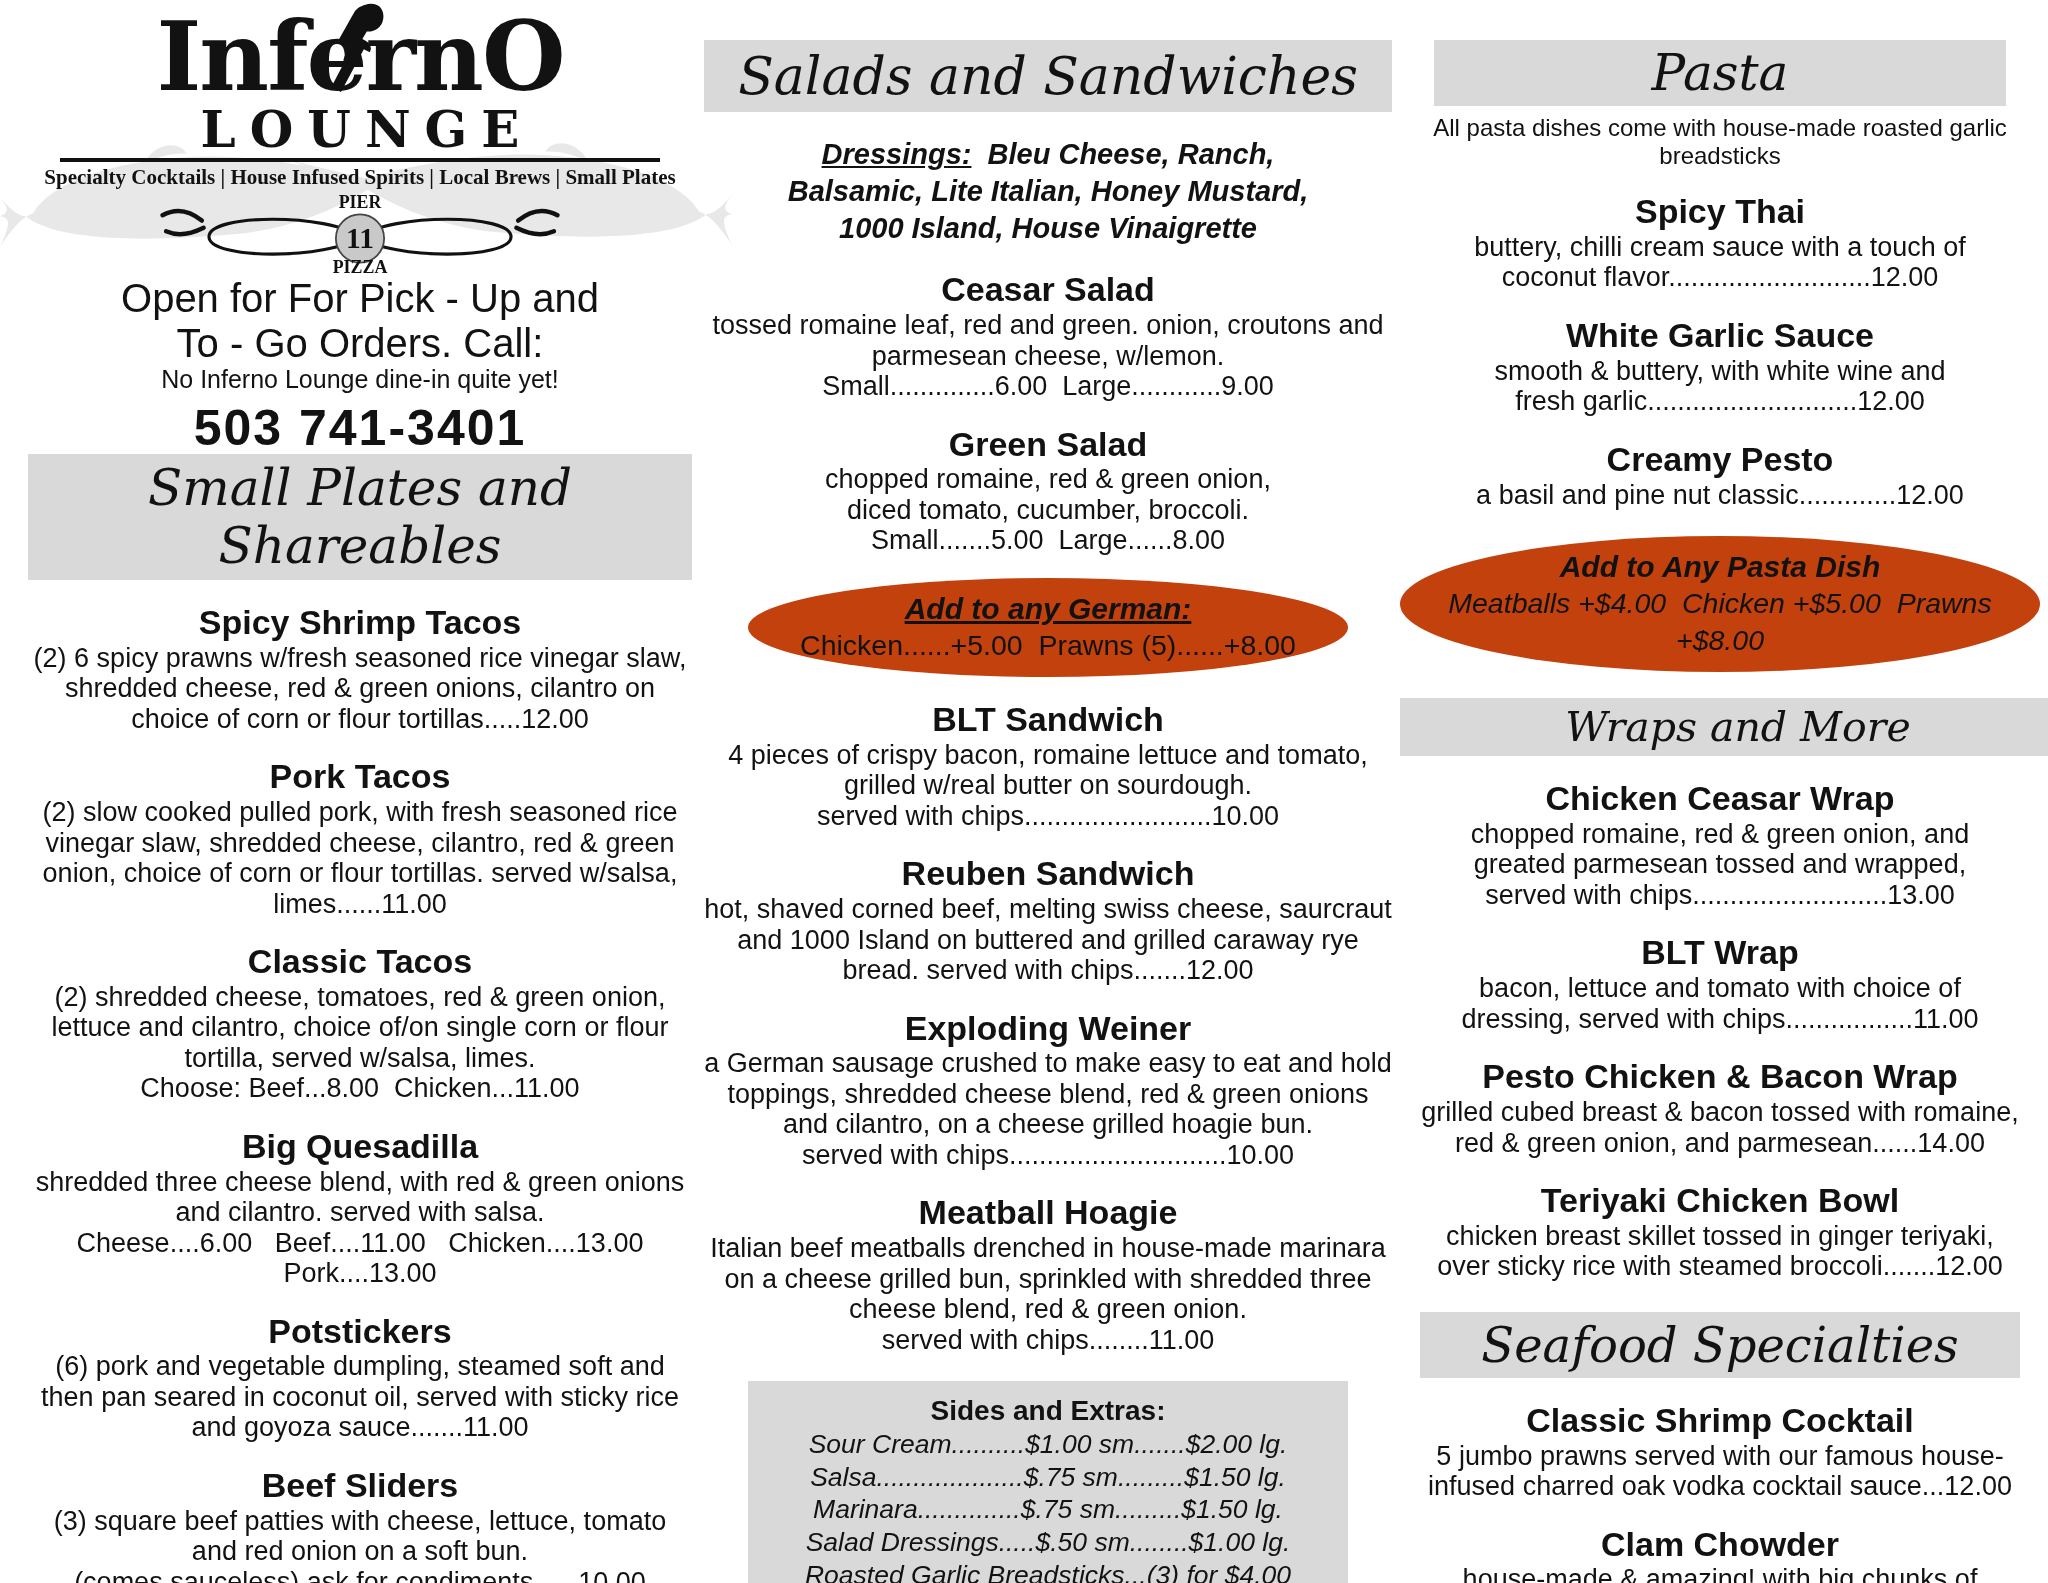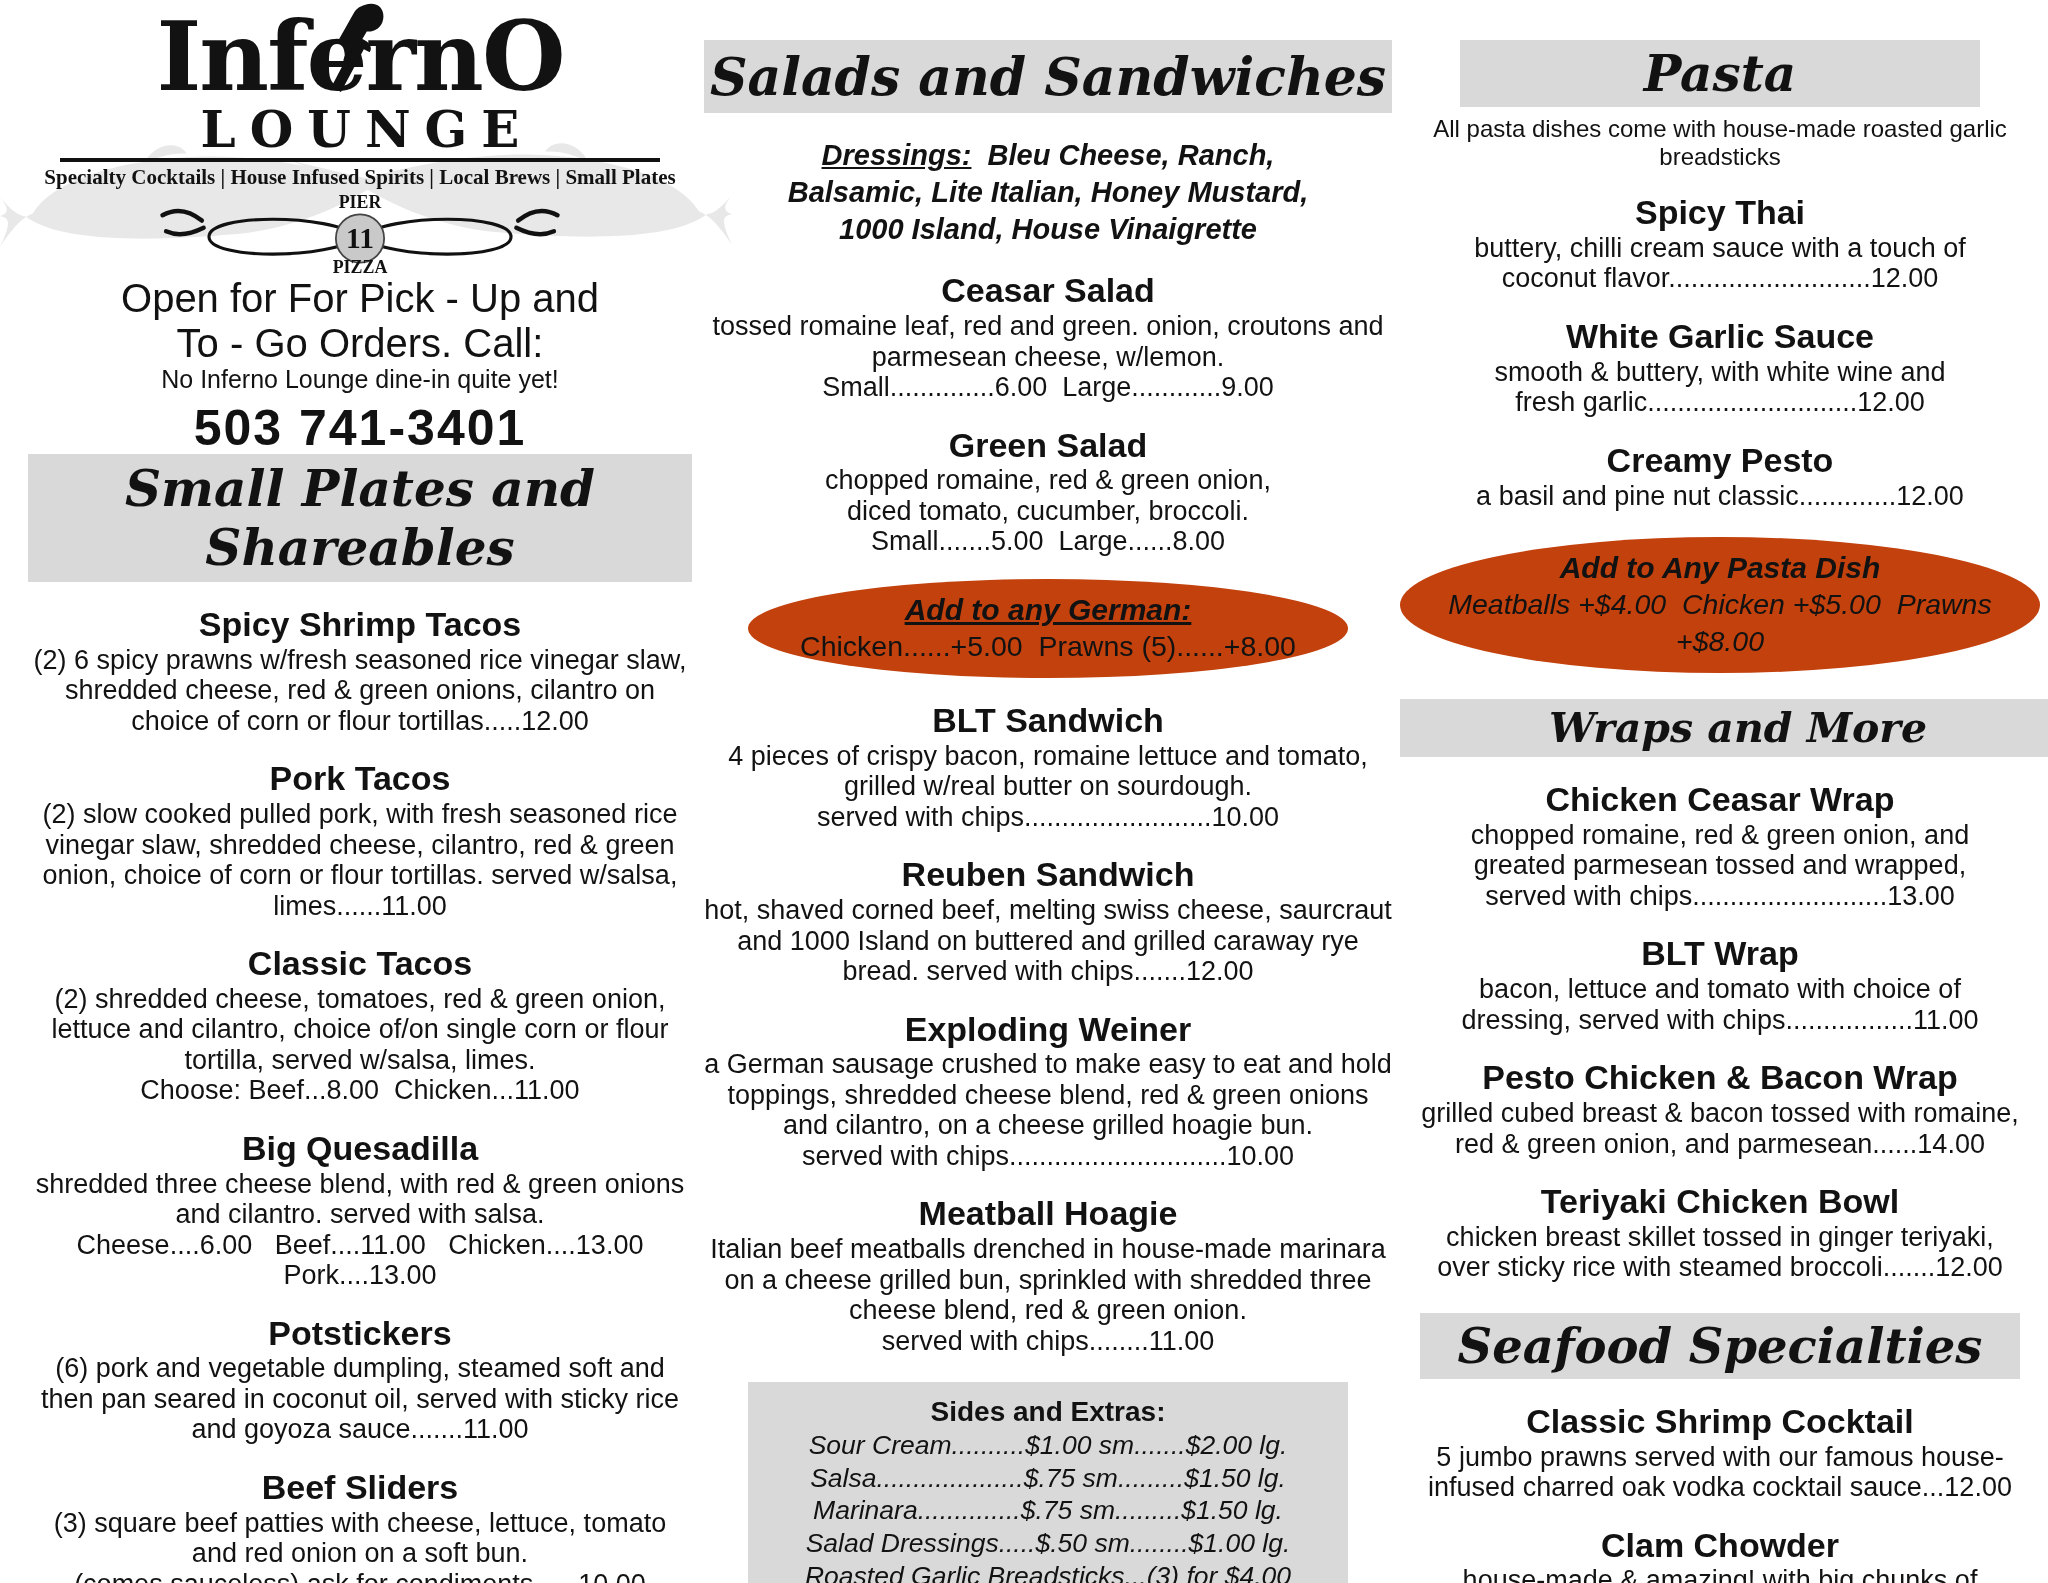--- a/index.html
+++ b/index.html
@@ -34,25 +34,25 @@
   .logo-rule { width:600px; margin:1px auto 3px auto; border-top:4px solid #111; }
   .tagline { font-family:"Liberation Serif", serif; font-weight:bold; font-size:21px; line-height:1.2; }
   .badge { display:block; margin:2px auto 0 auto; width:470px; height:84px; }
   .open-line { font-size:40px; line-height:1.12; }
   .open-note { font-size:25px; line-height:1.1; margin-top:1px; }
   .phone { font-size:50px; font-weight:bold; letter-spacing:2px; margin-top:5px; }
 
   
   .bar {
     background:#d9d9d9; text-align:center;
-    font-family:"DejaVu Serif", serif; font-weight:bold; font-style:italic;
+    font-family:"DejaVu Serif", serif; font-weight:normal; font-style:italic;
   }
   .bar-small-plates { margin-top:2px; font-size:50px; padding:5px 8px; }
   .bar-mid { margin-top:40px; font-size:52px; padding:6px 0; }
-  .bar-pasta { margin-top:40px; font-size:50px; padding:4px 0; width:520px; margin-left:auto; margin-right:auto; }
+  .bar-pasta { margin-top:40px; font-size:50px; padding:4px 0; width:572px; margin-left:auto; margin-right:auto; }
   .bar-wraps { margin-top:26px; font-size:41px; padding:5px 12px; width:676px; margin-left:auto; margin-right:auto; }
   .bar-seafood { margin-top:30px; font-size:48px; padding:5px 0; width:600px; margin-left:auto; margin-right:auto; }
 
   
   .item { text-align:center; margin-top:22px; }
   .item-name { font-weight:bold; font-size:34px; line-height:1.2; }
   .item-desc { font-size:27px; line-height:1.13; white-space:pre-line; }
 
   .dressings {
     margin-top:24px; text-align:center;

